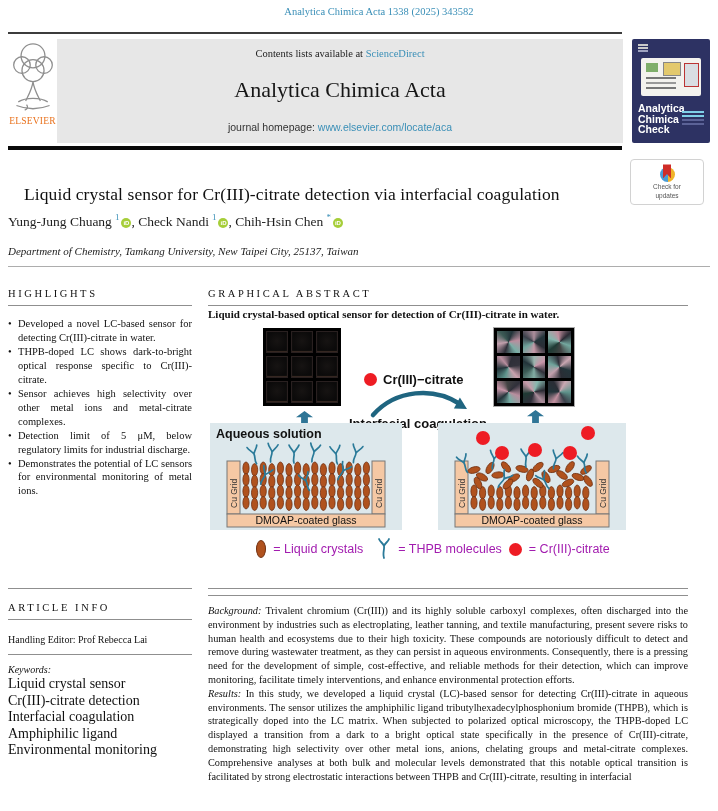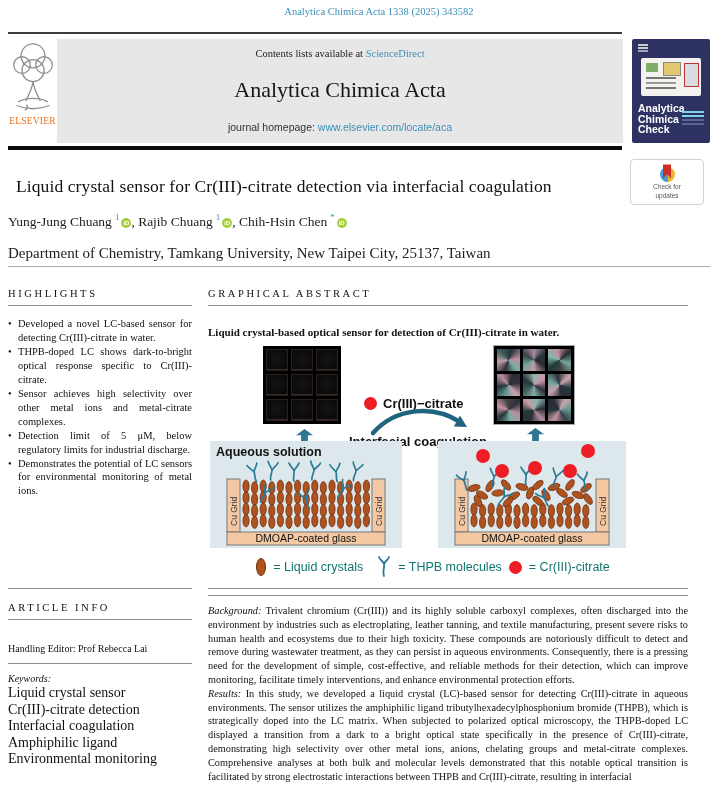--- a/index.html
+++ b/index.html
@@ -31,92 +31,92 @@
   .ca3{position:absolute;left:43px;top:5px;width:13px;height:22px;background:#d9dde2;border:1px solid #b33;}
   .ca4{position:absolute;left:5px;top:19px;width:30px;height:2px;background:#777;
        box-shadow:0 5px 0 #999,0 10px 0 #777;}
   .cover-title{position:absolute;left:6px;top:64px;font-family:"Liberation Sans",sans-serif;
                font-weight:bold;color:#fff;font-size:10.5px;line-height:1.02;}
   .cover-sub{position:absolute;left:50px;top:72px;width:22px;height:1.5px;background:#7fd0e8;
              box-shadow:0 4px 0 #7fd0e8,0 8px 0 #5b6296,0 12px 0 #5b6296;}
   .rule-thick{position:absolute;top:146px;left:8px;width:614px;height:4px;background:#0a0a0a;}
   
   .title-row{position:absolute;top:168px;left:8px;width:702px;}
-  h1.title{margin:8px;font-size:17.5px;font-weight:normal;color:#111;white-space:nowrap;letter-spacing:.1px;}
+  h1.title{margin:16px;font-size:17.5px;font-weight:normal;color:#111;white-space:nowrap;letter-spacing:.1px;}
   .check-badge{position:absolute;right:6px;top:-9px;width:72px;height:44px;border:1px solid #d2d2d2;
                border-radius:4px;background:#fff;display:flex;flex-direction:column;align-items:center;
                justify-content:center;gap:1px;}
   .cm-icon{position:relative;width:18px;height:18px;}
   .cm-circle{width:15px;height:15px;border-radius:50%;margin:3px auto 0;
              background:linear-gradient(90deg,#4a9bd5 0 50%,#f0b429 50% 100%);}
   .cm-ribbon{position:absolute;left:5px;top:0;width:8px;height:14px;background:#cf2d28;
              clip-path:polygon(0 0,100% 0,100% 100%,50% 68%,0 100%);}
   .check-text{font-family:"Liberation Sans",sans-serif;font-size:6.5px;color:#555;
               text-align:center;width:44px;line-height:1.25;}
   .authors{position:absolute;top:212px;left:8px;font-size:13.5px;color:#1d1d1d;}
   .authors sup{color:#3a8fb7;font-size:9px;margin-left:3px;}
   .orcid{display:inline-block;width:10px;height:10px;border-radius:50%;background:#a6ce39;
          color:#fff;font-family:"Liberation Sans",sans-serif;font-size:6px;font-weight:bold;
          text-align:center;line-height:10px;margin-left:2px;vertical-align:1px;}
-  .affiliation{position:absolute;top:245px;left:8px;font-size:15px;color:#222;}
+  .affiliation{position:absolute;top:245px;left:8px;font-style:italic;font-size:11px;color:#222;}
   .rule-mid{position:absolute;top:266px;left:8px;width:702px;height:1px;background:#adadad;}
   
   .cols{position:absolute;left:8px;width:702px;display:flex;gap:16px;}
   .cols.upper{top:279px;}
   .cols.lower{top:588px;}
   .col-l{width:184px;flex:none;}
   .col-r{width:480px;flex:none;}
   .sec-head{font-size:10.5px;letter-spacing:2.6px;color:#111;margin-top:9px;}
   .head-rule{height:1px;background:#8f8f8f;margin-top:6px;}
   .hl-list{list-style:none;margin:11px 0 0;padding:0;font-size:10.5px;line-height:1.33;
            text-align:justify;color:#111;}
   .hl-list li{position:relative;padding-left:10px;}
   .hl-list .blt{position:absolute;left:0;top:0;}
   
-  .ga-caption{margin-top:20px;font-weight:bold;font-size:11px;color:#111;}
+  .ga-caption{margin-top:2px;font-weight:bold;font-size:11px;color:#111;}
   .ga-fig{position:relative;height:244px;margin-top:3px;font-family:"Liberation Sans",sans-serif;}
   .pom{position:absolute;display:grid;grid-template-columns:repeat(3,1fr);
        grid-template-rows:repeat(3,1fr);gap:3px;background:#000;padding:3px;box-sizing:border-box;}
   .pom.dark{left:55px;top:5px;width:78px;height:78px;}
   .pom.bright{left:285px;top:4px;width:82px;height:80px;border:1px solid #aaa;}
   .pom.dark .cell{background:radial-gradient(circle at 50% 45%,#171413 0%,#0b0a0a 70%);
                   border:1px solid #292020;box-shadow:inset 0 -1px 1px #3a2b24;}
   .pom.bright .cell{filter:blur(.3px);}
   .bc1{background:conic-gradient(from 20deg,#23343a,#bb8d9e,#79aea6,#2e2e38,#c2a0ad,#3c5a55,#23343a);}
   .bc2{background:conic-gradient(from 120deg,#2a2d35,#c79aa9,#6fa39b,#3a3f49,#ad8e9c,#23343a,#2a2d35);}
   .bc3{background:conic-gradient(from 230deg,#1f3a34,#86b7ae,#c2909f,#2a2a33,#74a89f,#444,#1f3a34);}
   .bc4{background:conic-gradient(from 80deg,#33323c,#c9a2ae,#5f958d,#23343a,#b88e9e,#2e2e38,#33323c);}
   .bc5{background:conic-gradient(from 300deg,#23343a,#9ab5ae,#c795a8,#30303a,#83aea5,#3c5a55,#23343a);}
   .bc6{background:conic-gradient(from 170deg,#2a2d35,#c2a0ad,#6fa39b,#2e2e38,#caa7b2,#23343a,#2a2d35);}
   .bc7{background:conic-gradient(from 50deg,#30303a,#b88e9e,#79aea6,#23343a,#c795a8,#444,#30303a);}
   .bc8{background:conic-gradient(from 260deg,#1f3a34,#c79aa9,#86b7ae,#2a2a33,#ad8e9c,#2e2e38,#1f3a34);}
   .bc9{background:conic-gradient(from 330deg,#2a2d35,#caa7b2,#5f958d,#3a3f49,#c2909f,#23343a,#2a2d35);}
-  .annot{position:absolute;left:156px;top:55px;display:flex;align-items:center;gap:6px;}
+  .annot{position:absolute;left:156px;top:49px;display:flex;align-items:center;gap:6px;}
   .dot{width:13px;height:13px;border-radius:50%;background:#ee1c24;flex:none;}
   .annot-label{font-weight:bold;font-size:13px;color:#111;}
   .curve{position:absolute;left:160px;top:62px;}
   .process{position:absolute;left:132px;top:93px;width:156px;text-align:center;
            font-weight:bold;font-size:13px;color:#111;}
   .up-arrow{position:absolute;width:17px;height:13px;background:#2f7596;
             clip-path:polygon(50% 0,100% 48%,70% 48%,70% 100%,30% 100%,30% 48%,0 48%);}
   .ua-l{left:88px;top:88px;}
   .ua-r{left:319px;top:87px;}
   .panel{position:absolute;top:100px;}
   .panel-l{left:2px;}
   .panel-r{left:230px;}
   .legend{position:absolute;left:45px;top:215px;width:360px;display:flex;align-items:center;
-          justify-content:center;font-size:12.5px;color:#0f766e;}
+          justify-content:center;font-size:12.5px;color:#a21caf;}
   .legend .gap{width:7px;flex:none;}
   .legend .biggap{width:14px;flex:none;}
   .leg-lc{width:8px;height:16px;border-radius:50%;background:#b0521e;border:1px solid #713011;flex:none;}
   .leg-dot{width:13px;height:13px;border-radius:50%;background:#ee1c24;flex:none;}
   
   .col-rule{height:1px;background:#8f8f8f;}
   .lower .sec-head{margin-top:13px;}
-  .he-line{font-size:10px;margin-top:23px;color:#111;}
+  .he-line{font-size:10px;margin-top:14px;color:#111;}
   .info-rule{height:1px;background:#8f8f8f;margin-top:9px;}
   .kw-label{font-style:italic;font-size:10px;margin-top:9px;color:#111;}
   .kw-list{list-style:none;margin:1px 0 0;padding:0;font-size:14px;line-height:1.18;color:#111;}
   .abstract{margin-top:8px;font-size:10.3px;line-height:13.8px;text-align:justify;color:#111;}
   .abstract p{margin:0;}
 </style>
 </head>
 <body>
 
 <div class="page">
@@ -178,21 +178,21 @@
       <div class="cm-icon">
         <div class="cm-circle"></div>
         <div class="cm-ribbon"></div>
       </div>
       <div class="check-text">Check for updates</div>
     </div>
   </div>
 
   <div class="authors">
     <span><span>Yung-Jung Chuang</span><sup>1</sup><span class="orcid">iD</span><span>,</span></span>
-    <span><span>Rajib Chuang</span><sup>1</sup><span class="orcid">iD</span><span>,</span></span>
+    <span><span>Check Nandi</span><sup>1</sup><span class="orcid">iD</span><span>,</span></span>
     <span><span>Chih-Hsin Chen</span><sup>*</sup><span class="orcid">iD</span></span>
   </div>
 
   <div class="affiliation">Department of Chemistry, Tamkang University, New Taipei City, 25137, Taiwan</div>
   <div class="rule-mid"></div>
 
   <div class="cols upper">
     <div class="col-l">
       <div class="sec-head">HIGHLIGHTS</div>
       <div class="head-rule"></div>

